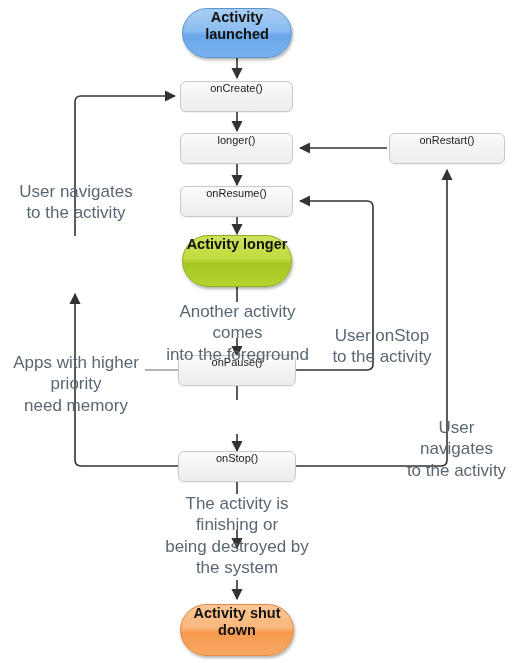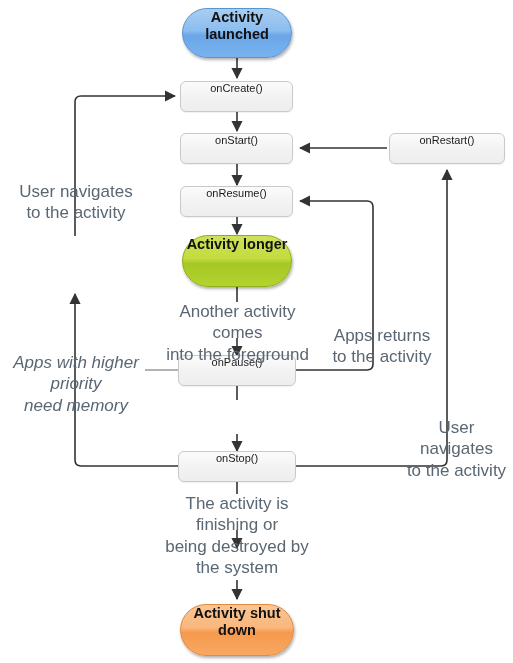--- a/index.html
+++ b/index.html
@@ -129,21 +129,21 @@
   <div class="node state state-blue" style="left:182px; top:8px; width:110px; height:50px;">
     <span class="label">Activity
 launched</span>
   </div>
 
   <div class="node method" style="left:180px; top:81px; width:113px; height:31px;">
     <span class="label">onCreate()</span>
   </div>
 
   <div class="node method" style="left:180px; top:133px; width:113px; height:31px;">
-    <span class="label">onStart()</span>
+    <span class="label">longer()</span>
   </div>
 
   <div class="node method" style="left:180px; top:186px; width:113px; height:31px;">
     <span class="label">onResume()</span>
   </div>
 
   <div class="node state state-green" style="left:182px; top:235px; width:110px; height:52px;">
     <span class="label">Activity
 longer</span>
   </div>
@@ -166,25 +166,25 @@
     <span class="label">Activity
 shut down</span>
   </div>
 
   <div class="edge-label" style="left:10px; top:181px; width:132px;">User navigates
 to the activity</div>
 
   <div class="edge-label" style="left:160px; top:301px; width:155px;">Another activity comes
 into the foreground</div>
 
-  <div class="edge-label" style="left:6px; top:352px; width:140px;font-style:italic;">Apps with higher priority
+  <div class="edge-label" style="left:6px; top:352px; width:140px;">Apps with higher priority
 need memory</div>
 
 
-  <div class="edge-label" style="left:330px; top:325px; width:104px;">Apps returns
+  <div class="edge-label" style="left:330px; top:325px; width:104px;">User onStop
 to the activity</div>
 
   <div class="edge-label" style="left:403px; top:417px; width:107px;">User navigates
 to the activity</div>
 
   <div class="edge-label" style="left:152px; top:493px; width:170px;">The activity is finishing or
 being destroyed by the system</div>
 
 </div>
 

